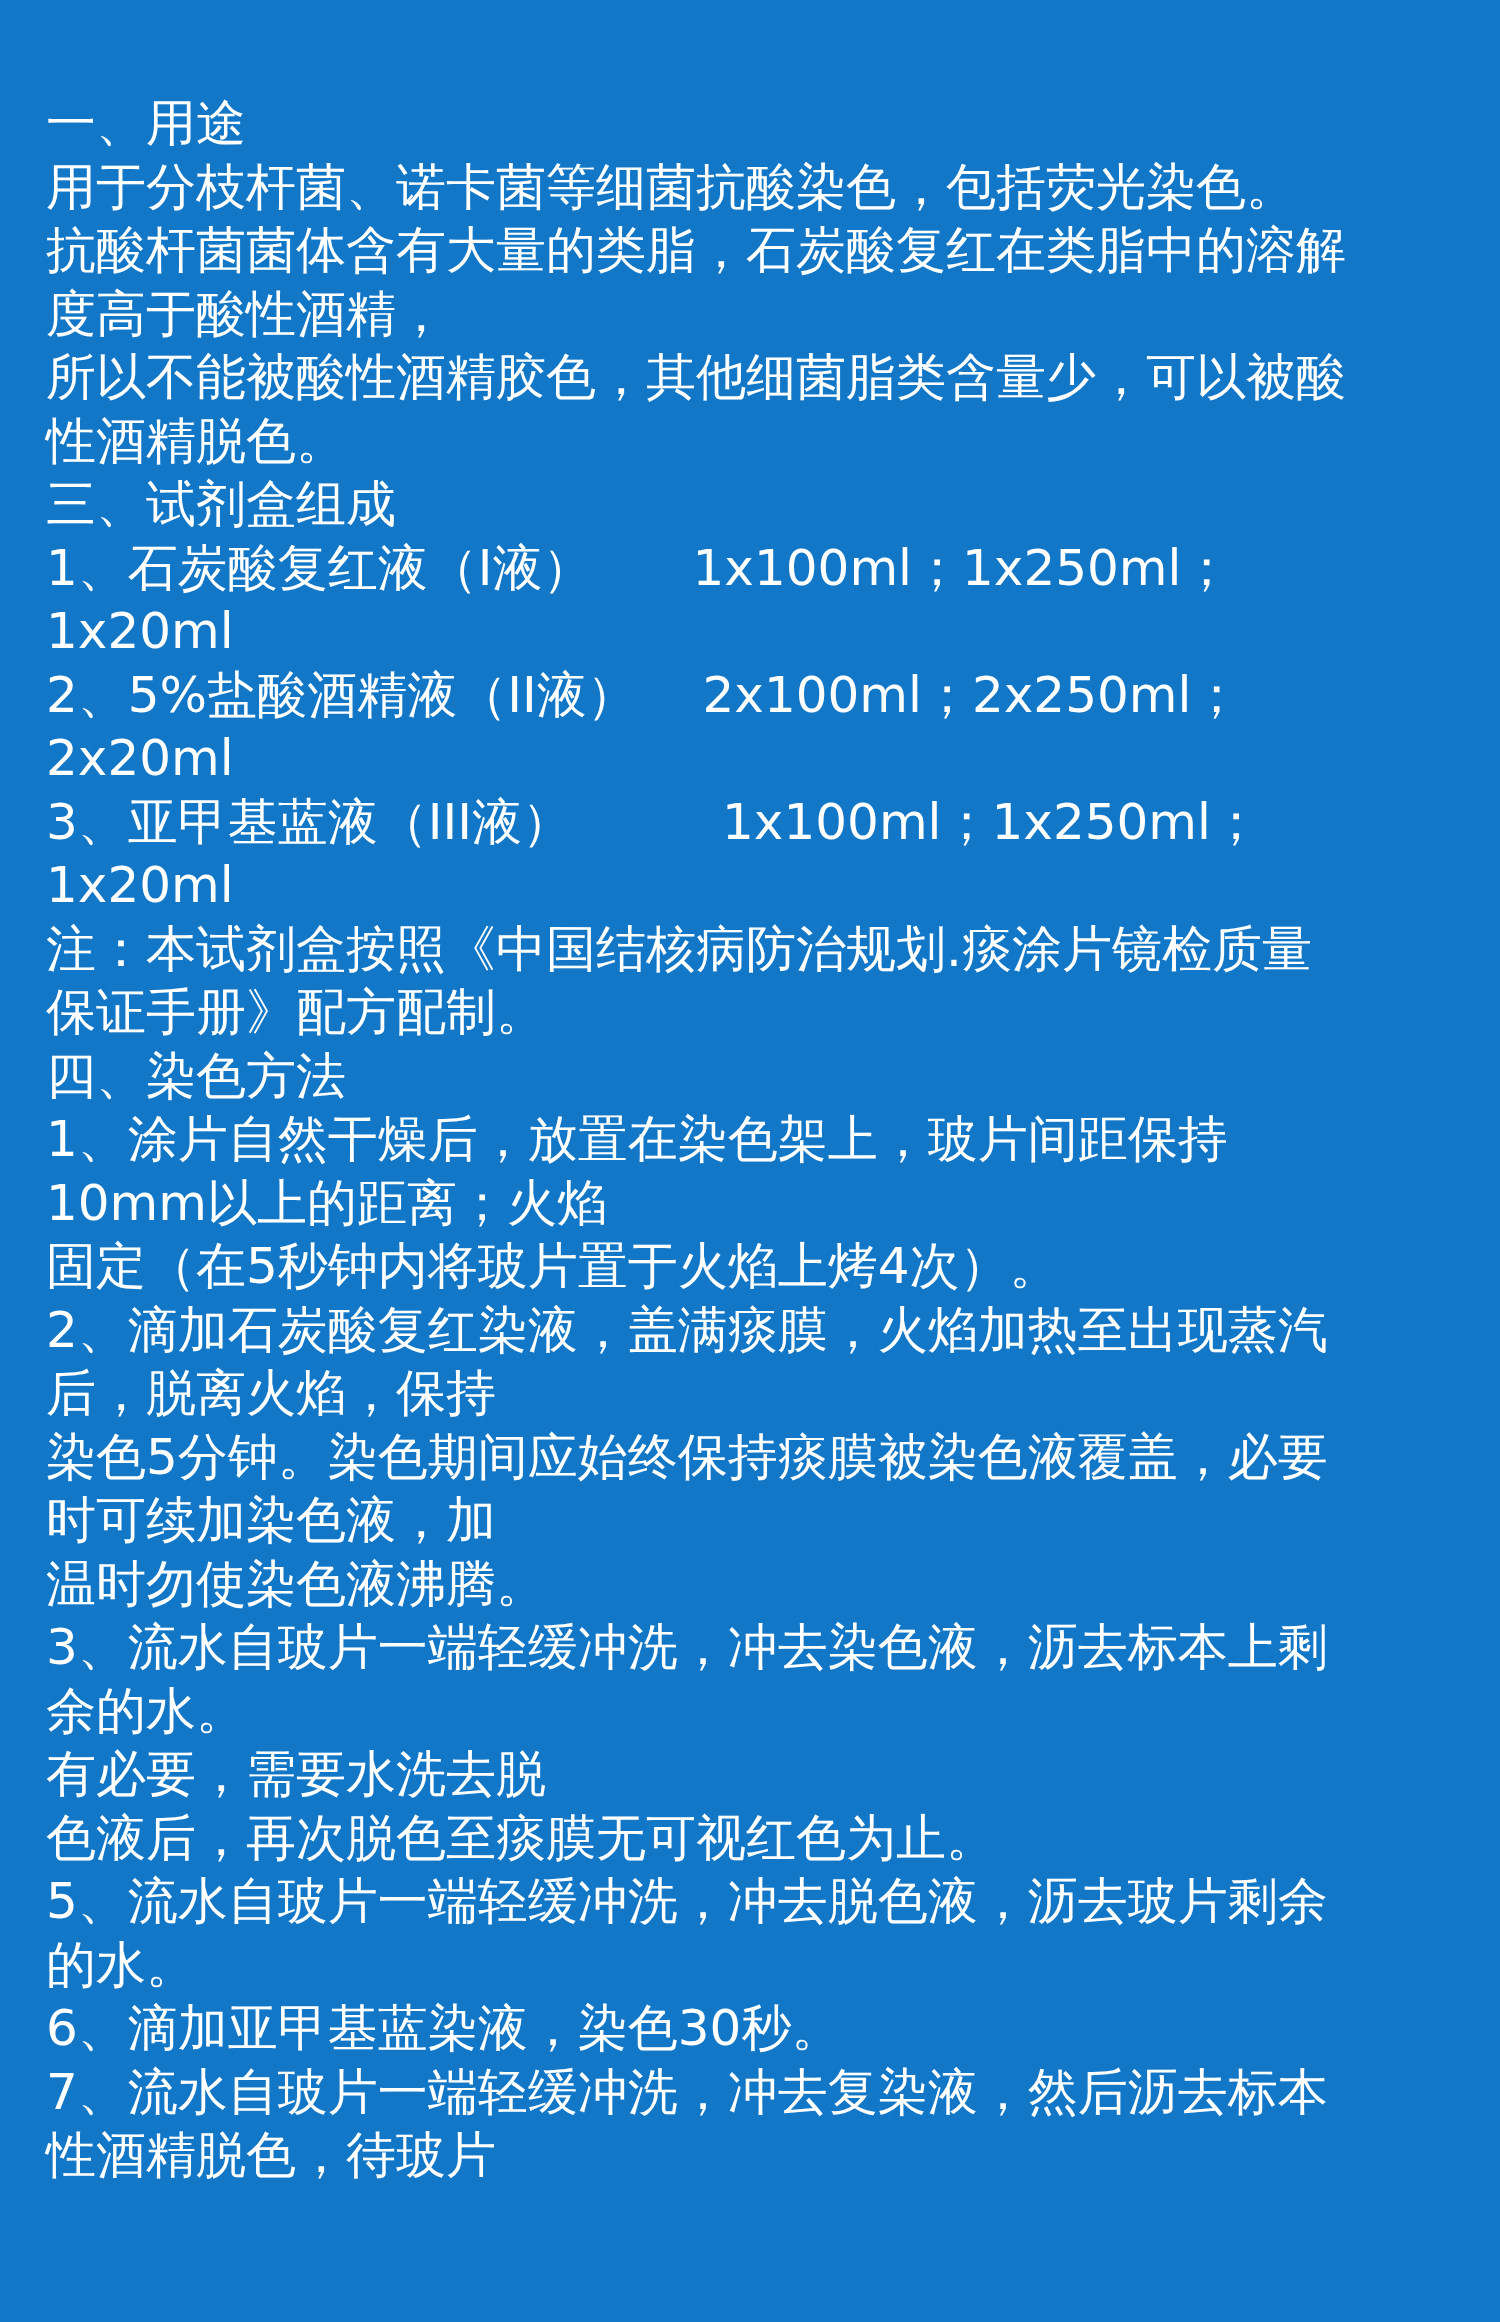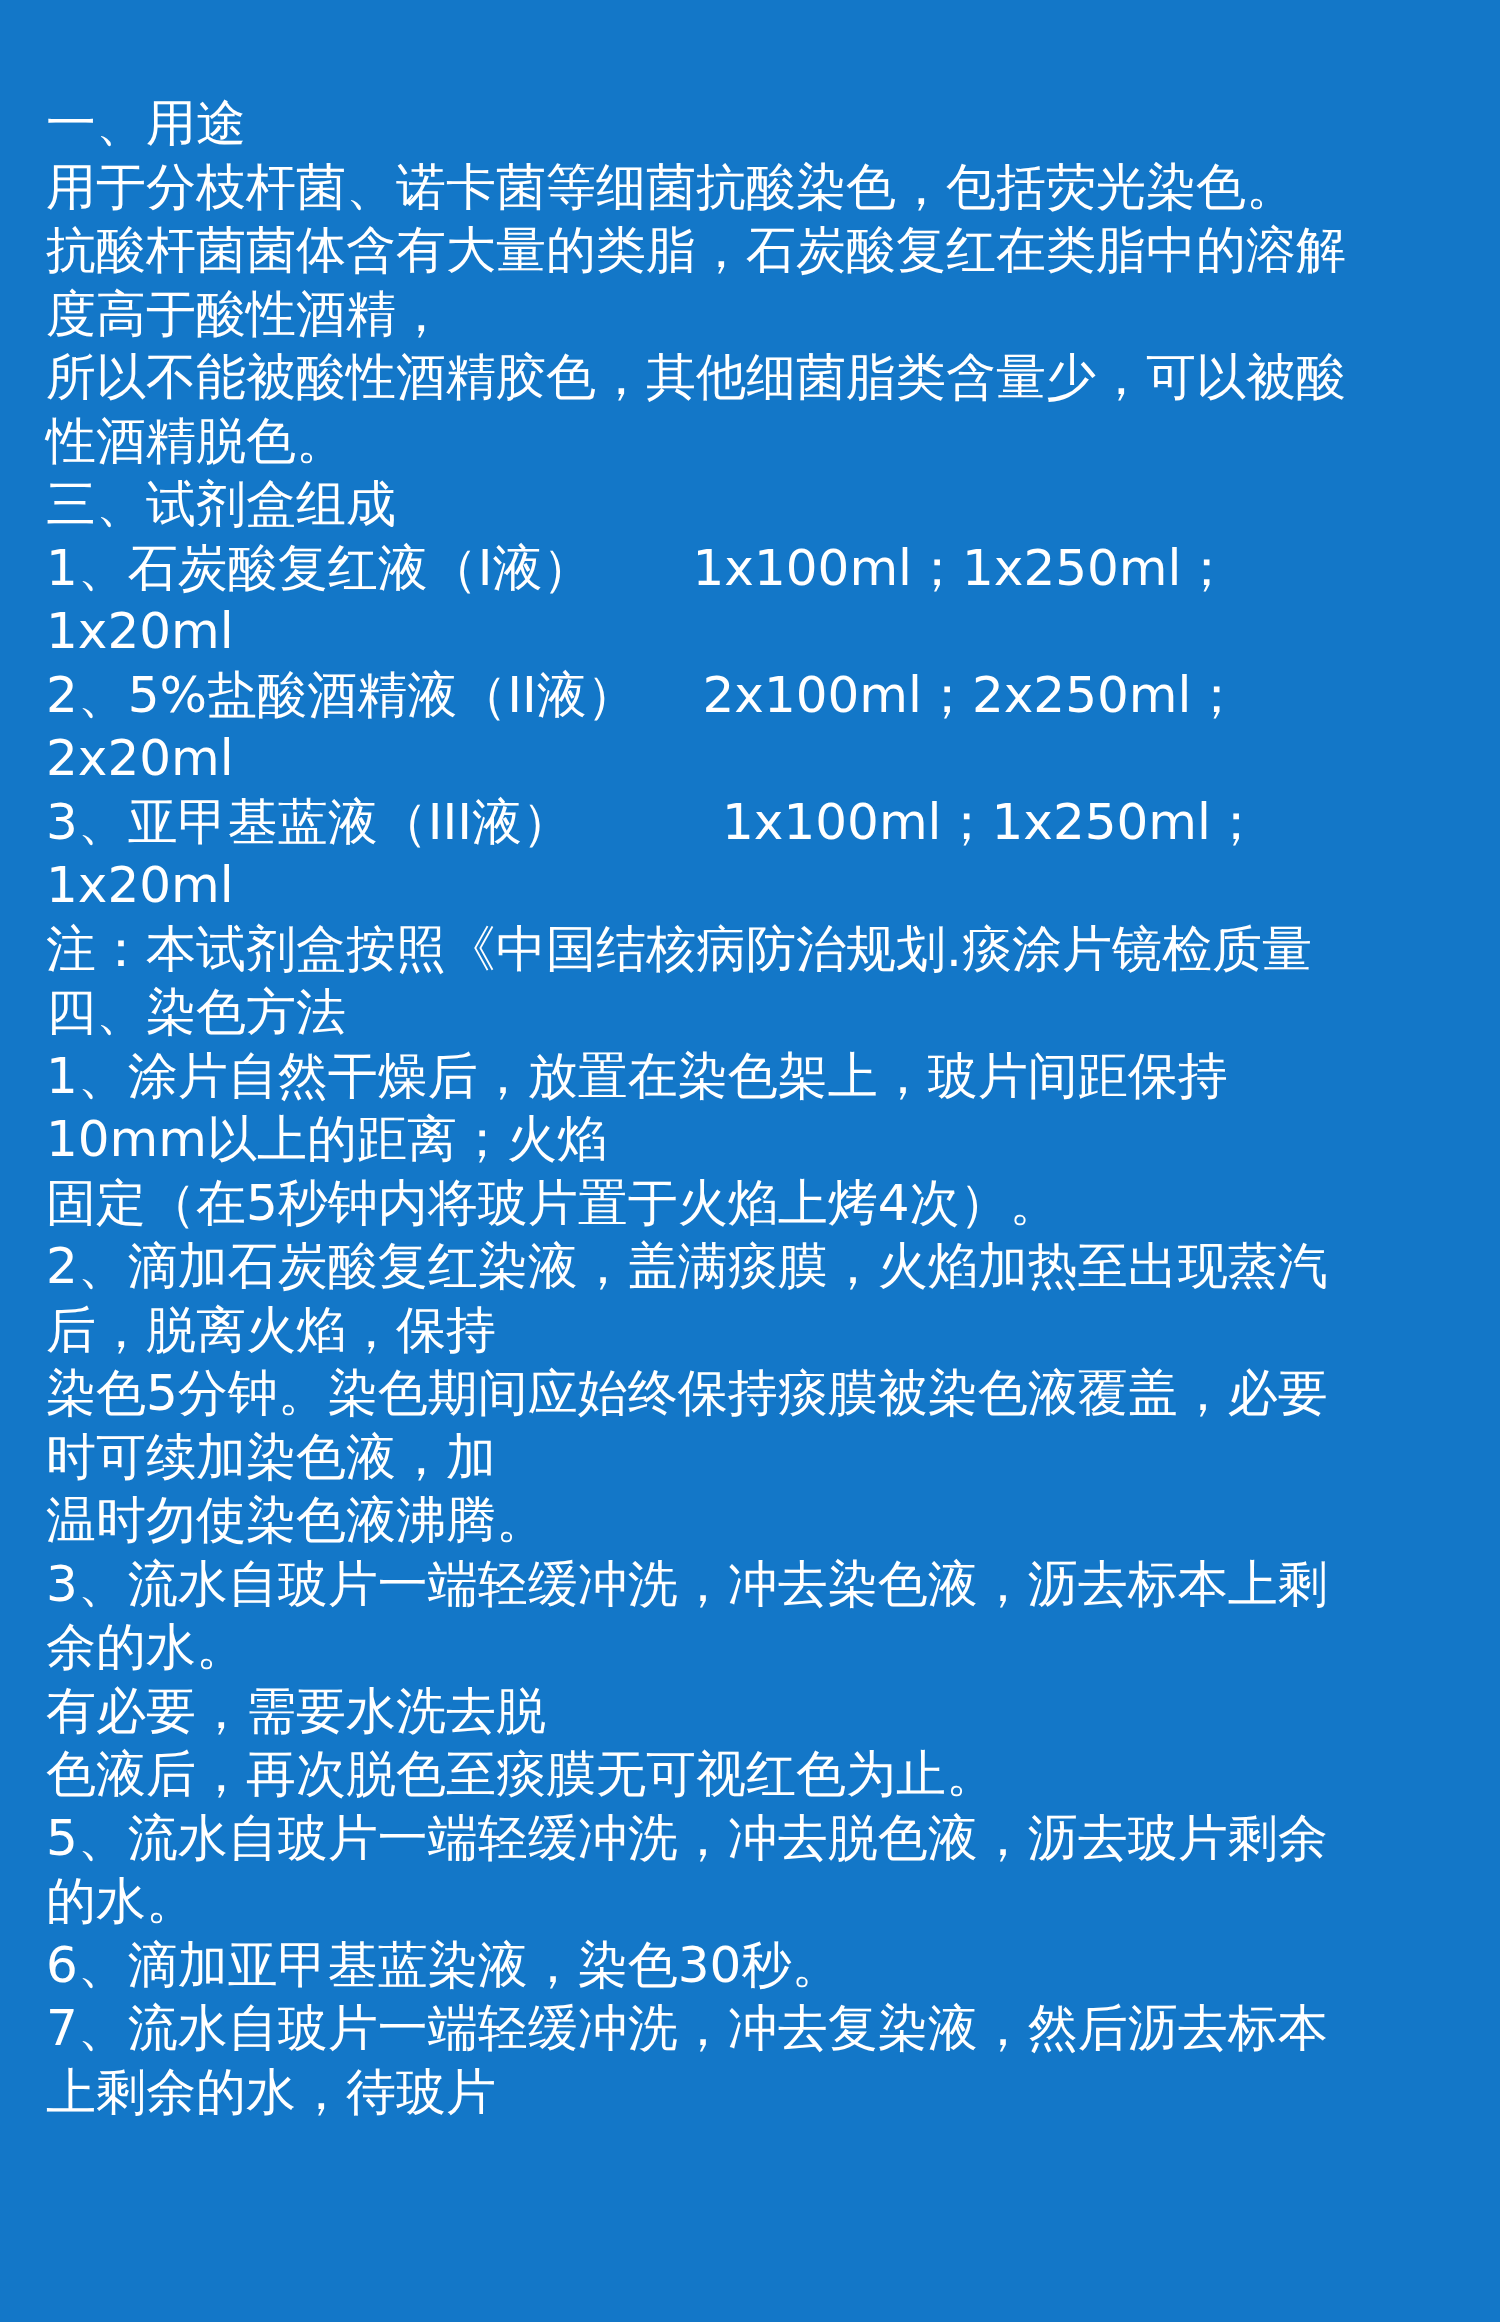--- a/index.html
+++ b/index.html
@@ -40,31 +40,32 @@
   <div class="ln">所以不能被酸性酒精胶色，其他细菌脂类含量少，可以被酸</div>
   <div class="ln">性酒精脱色。</div>
   <div class="ln">三、试剂盒组成</div>
   <div class="ln">1、石炭酸复红液（I液）　　1x100ml；1x250ml；</div>
   <div class="ln">1x20ml</div>
   <div class="ln">2、5%盐酸酒精液（II液）　 2x100ml；2x250ml；</div>
   <div class="ln">2x20ml</div>
   <div class="ln">3、亚甲基蓝液（III液）　　　1x100ml；1x250ml；</div>
   <div class="ln">1x20ml</div>
   <div class="ln">注：本试剂盒按照《中国结核病防治规划.痰涂片镜检质量</div>
+  <div class="ln">保证手册》配方配制。</div>
   <div class="ln">四、染色方法</div>
   <div class="ln">1、涂片自然干燥后，放置在染色架上，玻片间距保持</div>
   <div class="ln">10mm以上的距离；火焰</div>
   <div class="ln">固定（在5秒钟内将玻片置于火焰上烤4次）。</div>
   <div class="ln">2、滴加石炭酸复红染液，盖满痰膜，火焰加热至出现蒸汽</div>
   <div class="ln">后，脱离火焰，保持</div>
   <div class="ln">染色5分钟。染色期间应始终保持痰膜被染色液覆盖，必要</div>
   <div class="ln">时可续加染色液，加</div>
   <div class="ln">温时勿使染色液沸腾。</div>
   <div class="ln">3、流水自玻片一端轻缓冲洗，冲去染色液，沥去标本上剩</div>
   <div class="ln">余的水。</div>
   <div class="ln">有必要，需要水洗去脱</div>
   <div class="ln">色液后，再次脱色至痰膜无可视红色为止。</div>
   <div class="ln">5、流水自玻片一端轻缓冲洗，冲去脱色液，沥去玻片剩余</div>
   <div class="ln">的水。</div>
   <div class="ln">6、滴加亚甲基蓝染液，染色30秒。</div>
   <div class="ln">7、流水自玻片一端轻缓冲洗，冲去复染液，然后沥去标本</div>
-  <div class="ln">上剩余的水，待玻片</div>
+  <div class="ln">性酒精脱色，待玻片</div>
 </main>
 
 </body></html>

